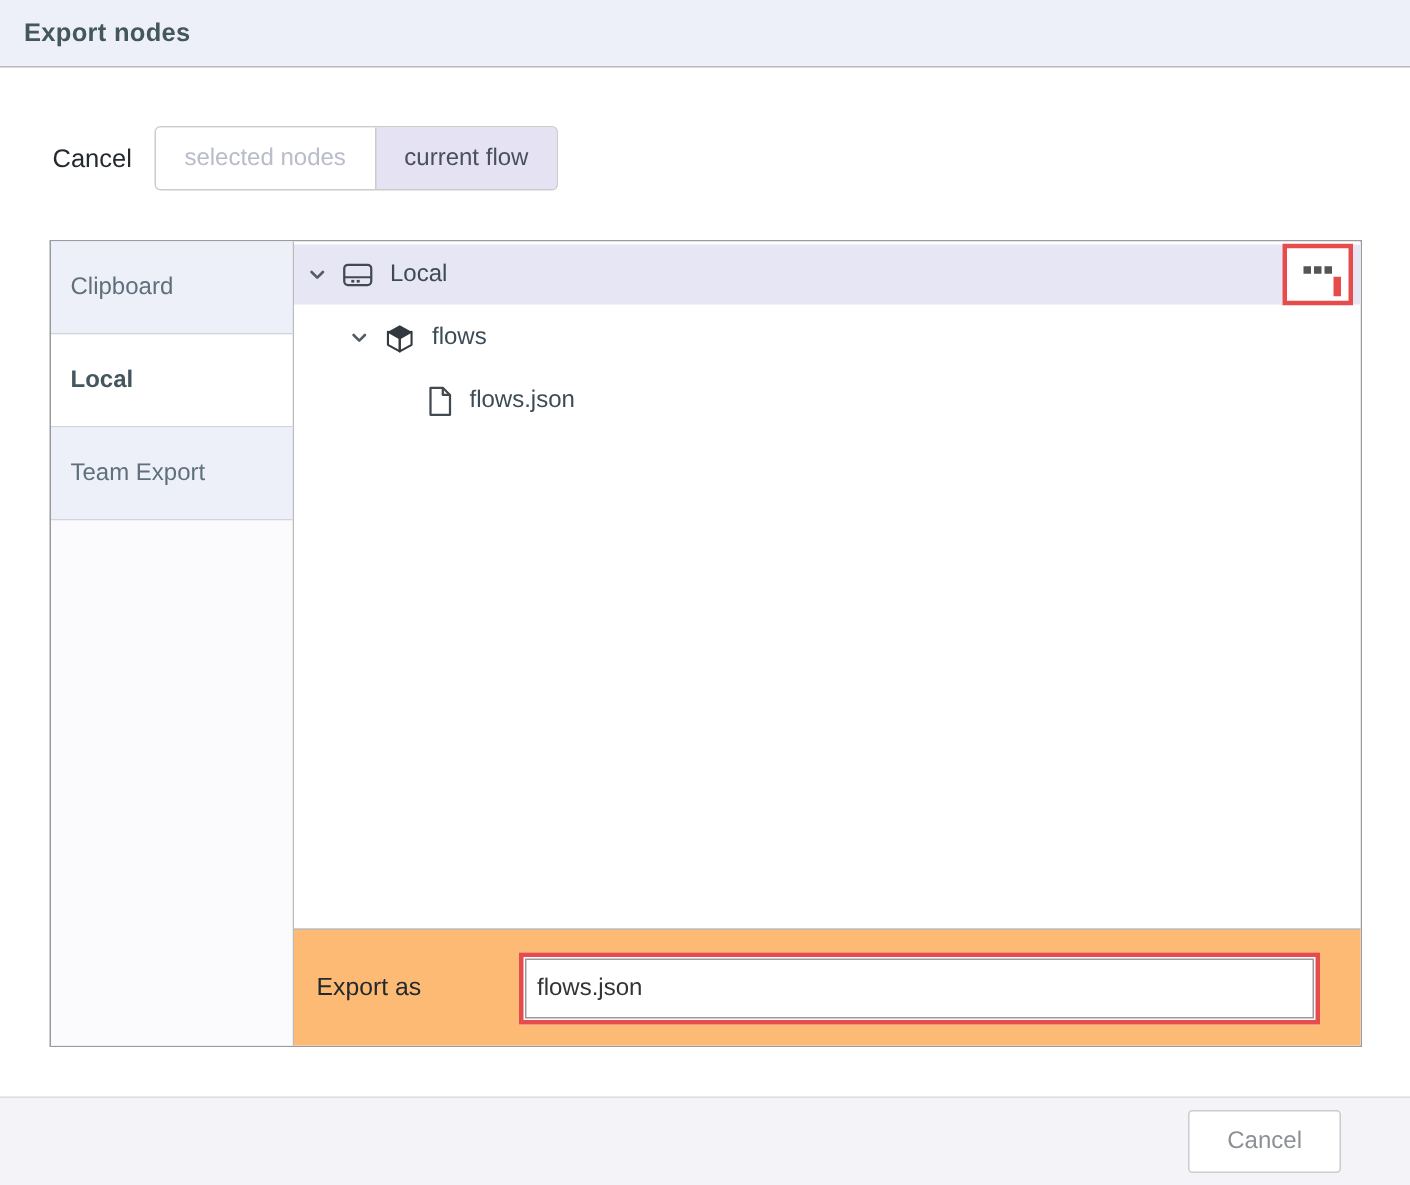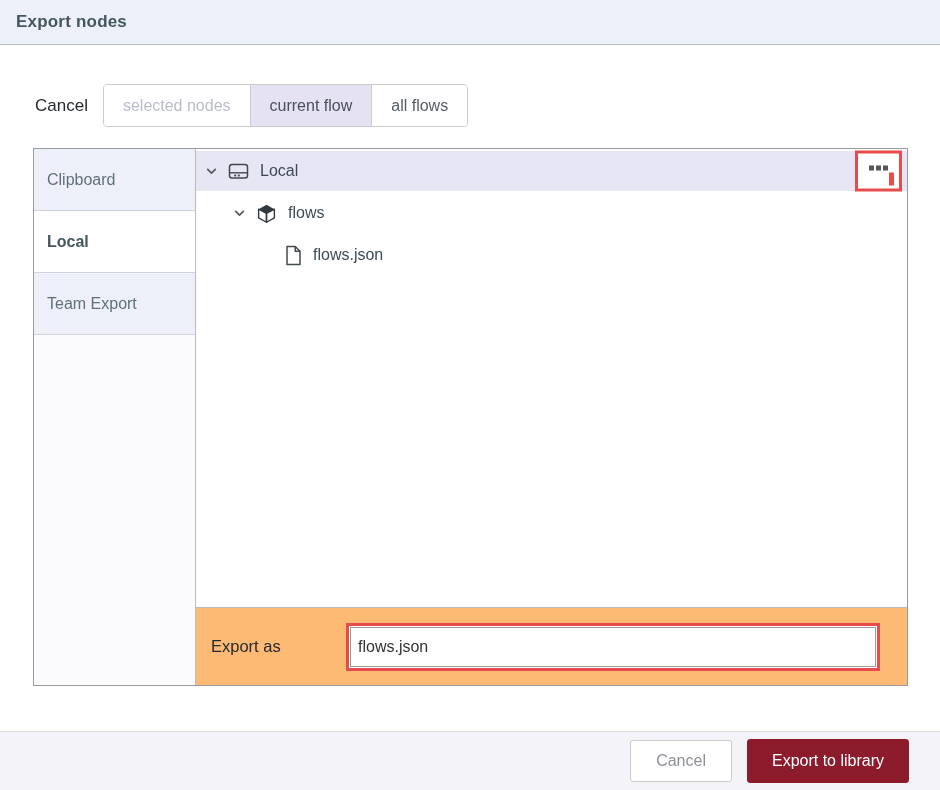--- a/index.html
+++ b/index.html
@@ -36,21 +36,21 @@
     font-family:inherit; font-size:16px; color:#555b66;
     background:#ffffff; border:none; border-left:1px solid #cccccc;
     cursor:pointer; white-space:nowrap;text-align:right;
   }
   .scope-btn:first-child { border-left:none; }
   .scope-btn.disabled { color:#b9bcc9; cursor:default; }
   .scope-btn.selected { background:#e4e2f3; color:#494f5b; }
 
   
   .panel {
-    position:absolute; left:33px; top:148px; width:875px; height:538px;
+    position:absolute; left:33px; top:160px; width:875px; height:538px;
     border:1px solid #9a9aa0;
     display:flex; background:#ffffff;
   }
 
   
   .sidebar {
     width:162px; flex:0 0 162px;
     border-right:1px solid #bbbbbb;
     display:flex; flex-direction:column;
     background:#fbfbfd;
@@ -144,21 +144,20 @@
 
 <div class="dialog-header">
   <div class="dialog-title">Export nodes</div>
 </div>
 
 <div class="export-row">
   <div class="export-label">Cancel</div>
   <div class="btn-group">
     <button class="scope-btn disabled">selected nodes</button>
     <button class="scope-btn selected">current flow</button>
-    <button class="scope-btn">all flows</button>
   </div>
 </div>
 
 <div class="panel">
 
   <div class="sidebar">
     <div class="sidebar-tab">
       <span>Clipboard</span>
     </div>
     <div class="sidebar-tab selected">
@@ -233,14 +232,13 @@
       <div class="exportas-label">Export as</div>
       <div class="input-annotation">
         <input class="export-input" type="text" value="flows.json" style="">
       </div>
     </div>
   </div>
 </div>
 
 <div class="dialog-footer">
   <button class="cancel-btn">Cancel</button>
-  <button class="submit-btn">Export to library</button>
 </div>
 
 </body></html>

